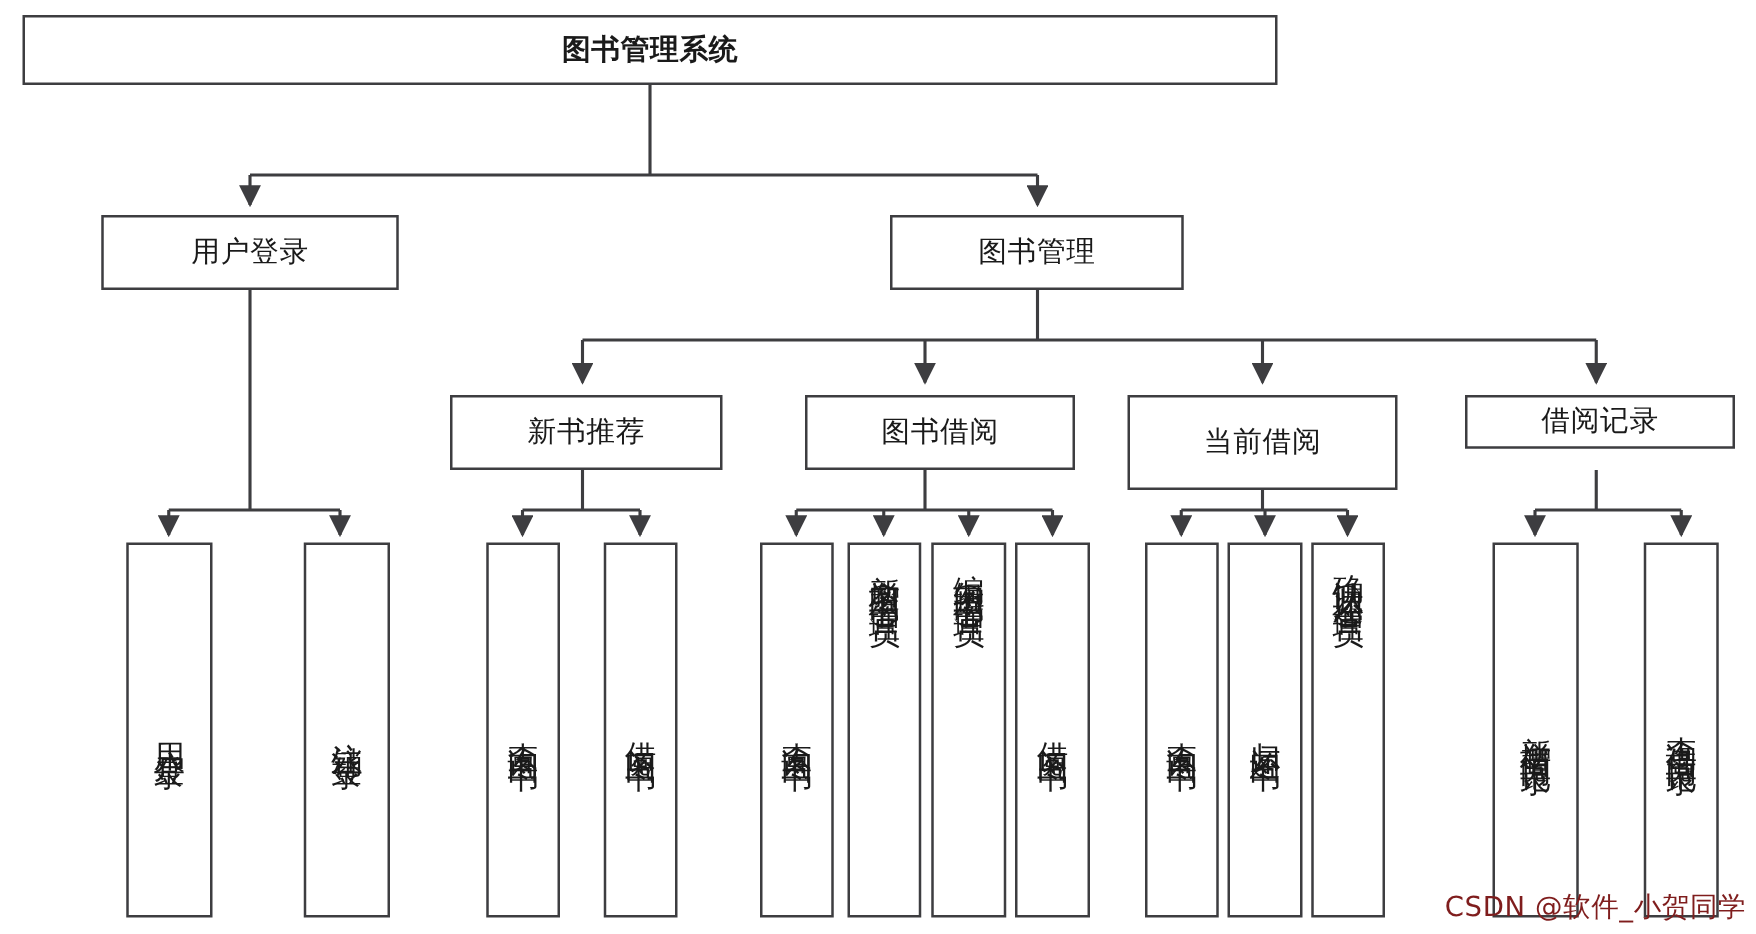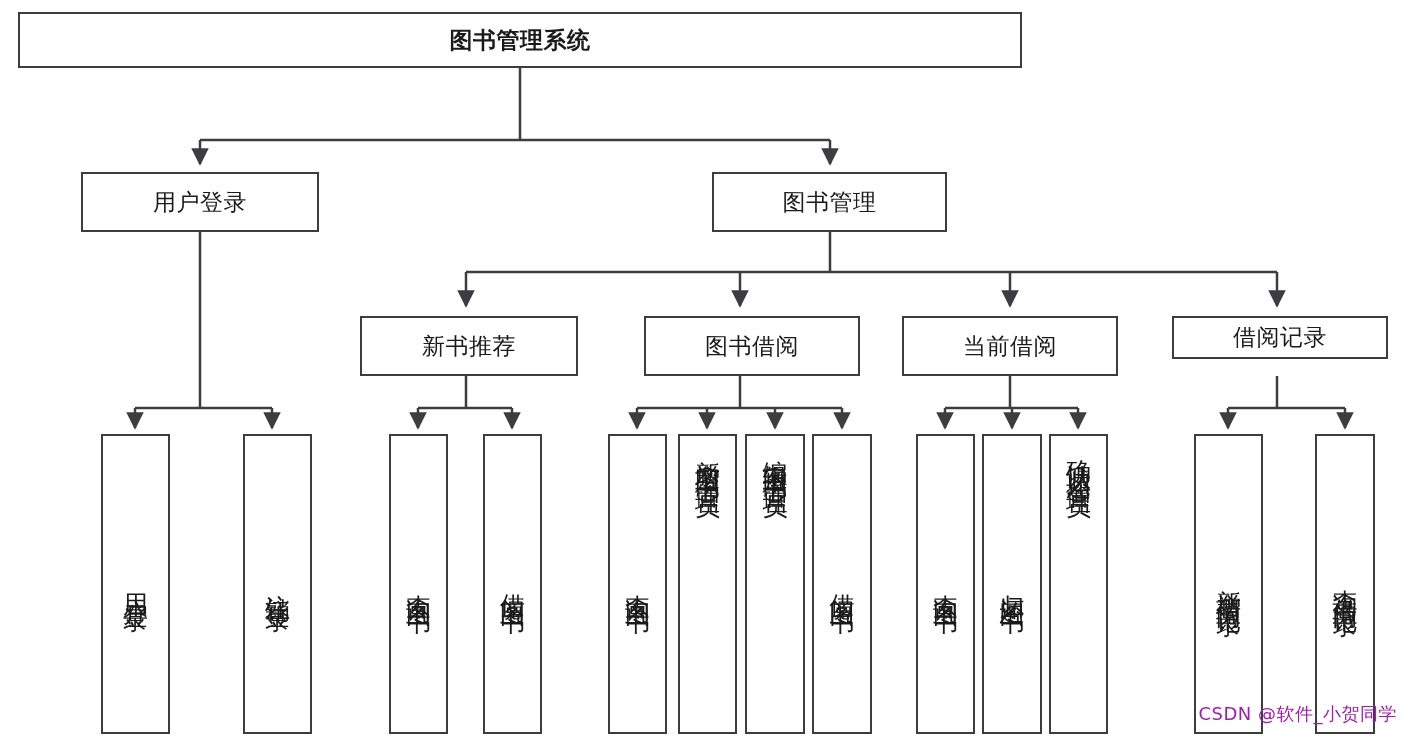--- a/index.html
+++ b/index.html
@@ -63,23 +63,23 @@
     letter-spacing: 5px;
     white-space: nowrap;
   }
   .node.vert.centered {
     align-items: center;
     padding-top: 0;
   }
   .watermark {
     position: absolute;
     right: 8px;
-    bottom: 21px;
-    font-size: 18px;
-    color: #a21caf;
+    bottom: 6px;
+    font-size: 22px;
+    color: #7f1d1d;
     white-space: nowrap;
     letter-spacing: 0.5px;
   }
 </style>
 </head>
 <body>
 
 <div id="canvas">
 
   <svg class="connectors" viewBox="0 0 1405 747" xmlns="http://www.w3.org/2000/svg">
@@ -145,21 +145,21 @@
   </div>
 
   <div class="node horiz" style="left:712px; top:172px; width:235px; height:60px;">
     <span class="label">图书管理</span>
   </div>
 
   <div class="node horiz" style="left:644px; top:316px; width:216px; height:60px;">
     <span class="label">图书借阅</span>
   </div>
 
-  <div class="node horiz" style="left:902px; top:316px; width:216px; height:60px;">
+  <div class="node horiz" style="left:902px; top:316px; width:216px; height:76px;">
     <span class="label">当前借阅</span>
   </div>
 
   <div class="node horiz" style="left:1172px; top:316px; width:216px; height:43px;justify-content:center;">
     <span class="label">借阅记录</span>
   </div>
 
   <div class="node vert centered" style="left:101px; top:434px; width:69px; height:300px;">
     <span class="label">用户登录</span>
   </div>

